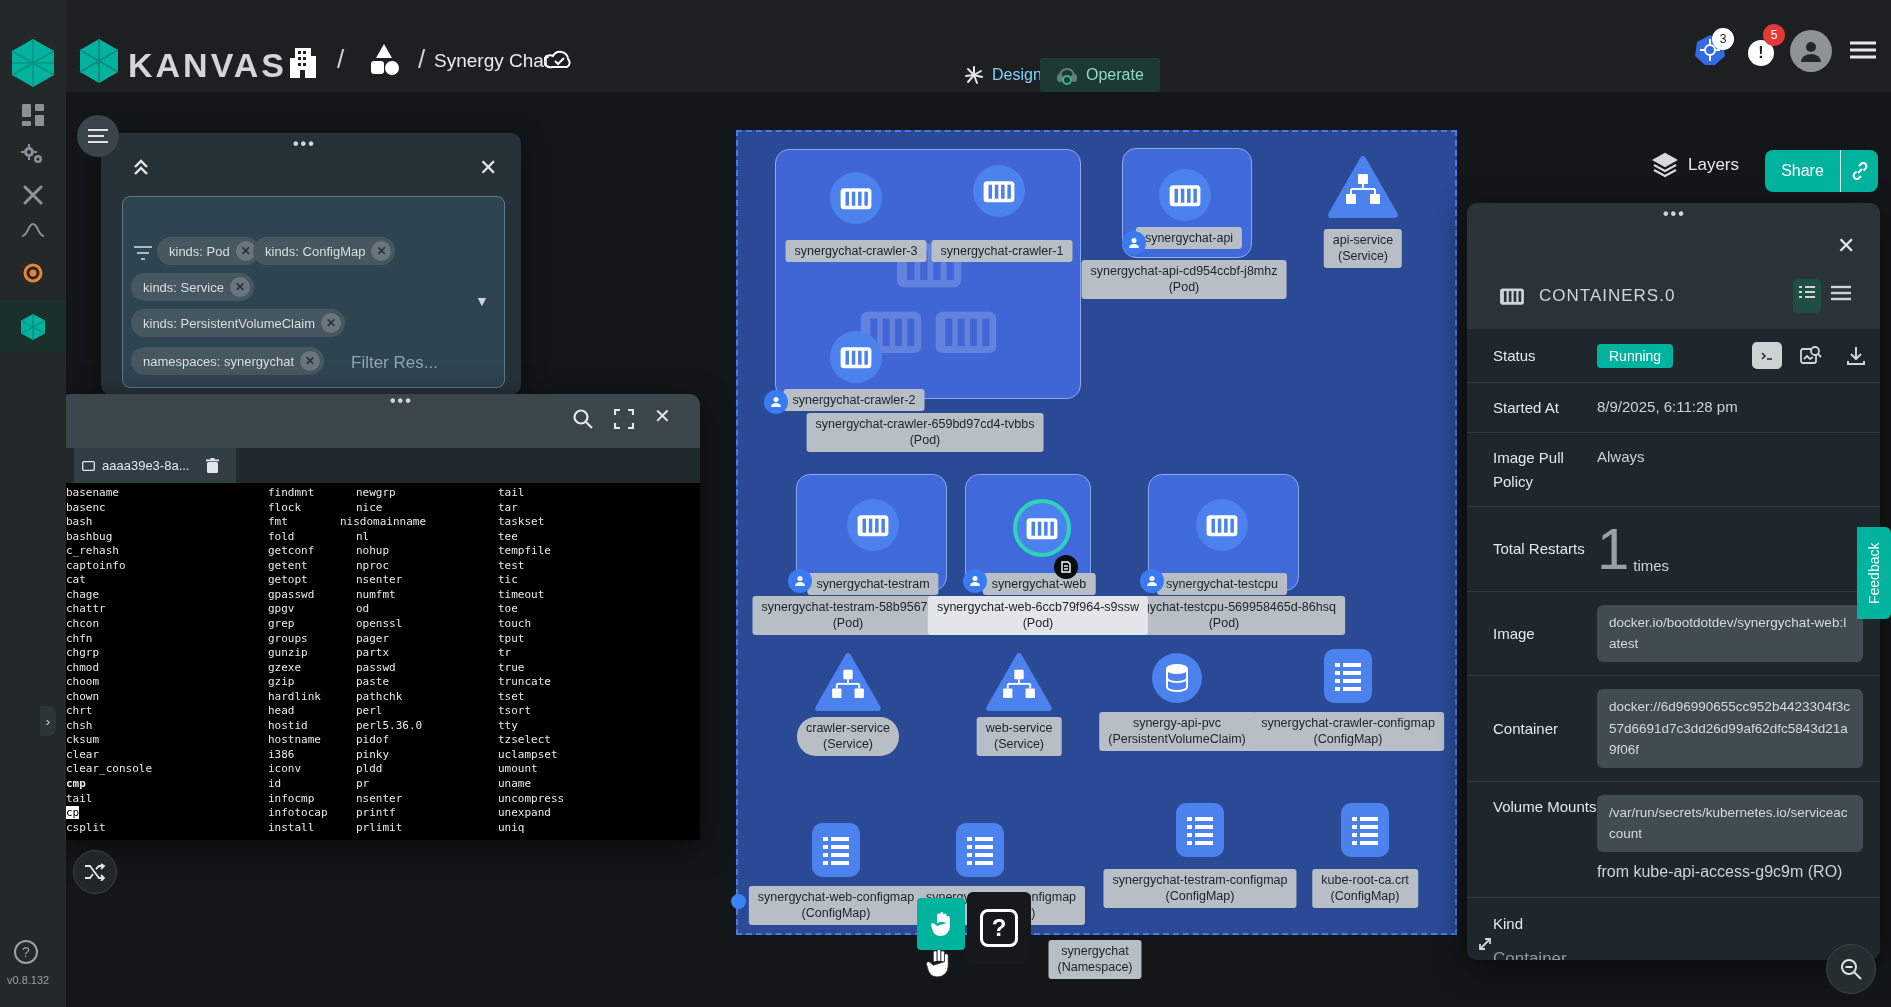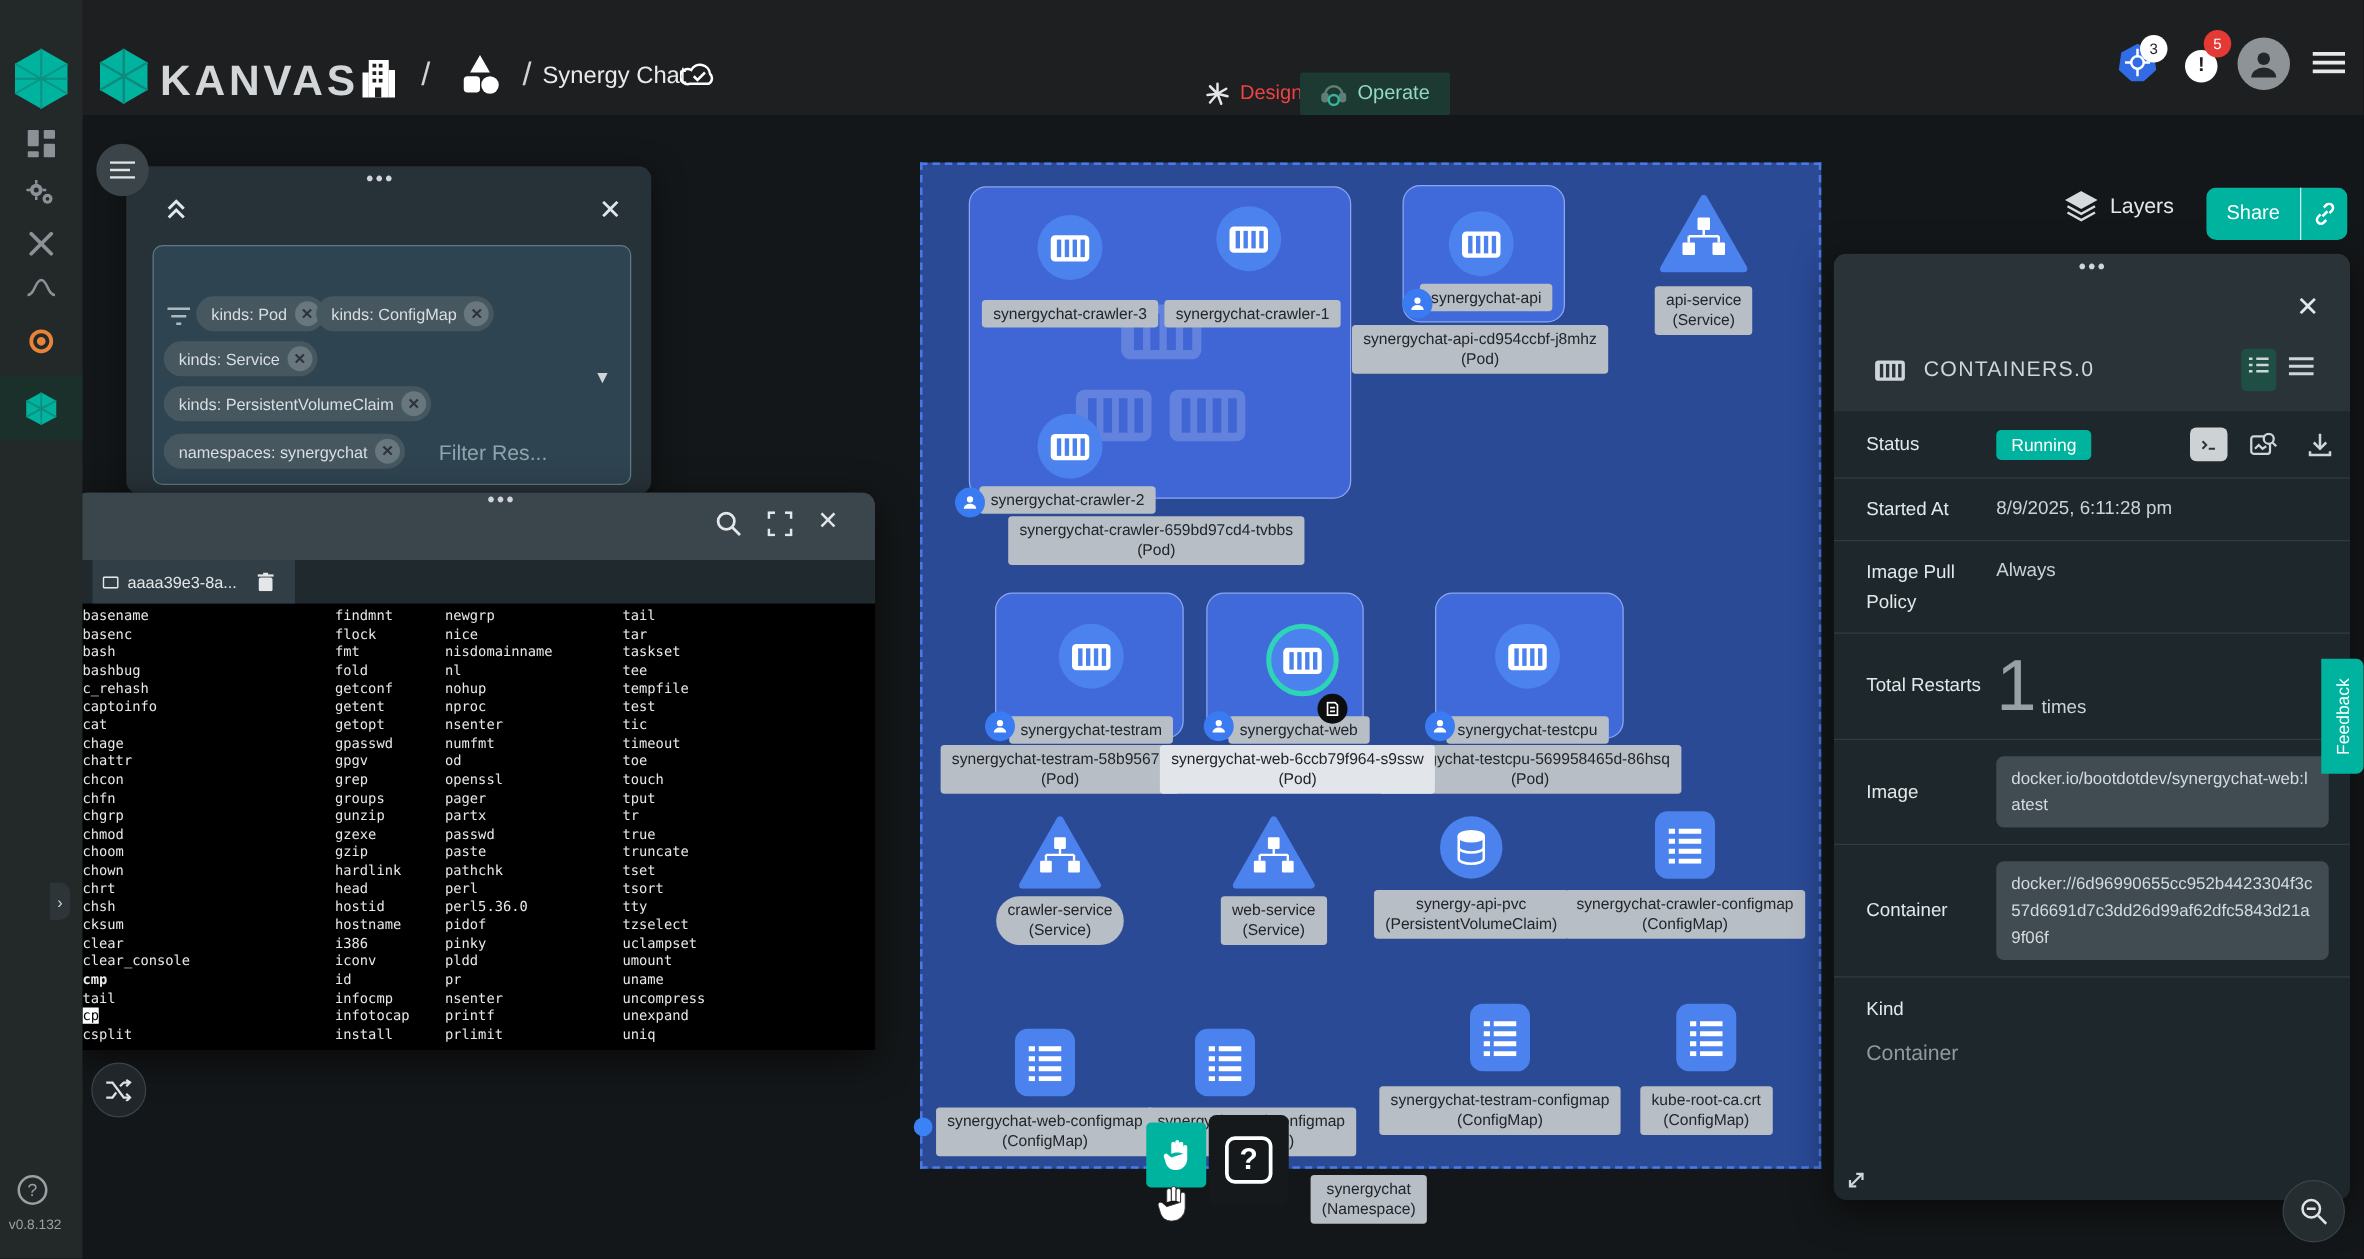--- a/index.html
+++ b/index.html
@@ -10,21 +10,21 @@
 
   
   .topbar { left:0; top:0; width:1891px; height:92px; background:#1d1f20; }
   .sidebar { left:0; top:0; width:66px; height:1007px; background:#232829; z-index:60; }
   .brand-text { font-size:34px; font-weight:bold; letter-spacing:3px; color:#d3d6d8; }
   .crumb-sep { color:#cfd3d5; font-size:26px; font-weight:300; }
   .crumb-title { color:#e8eaec; font-size:19px; }
   .sb-icon { left:18px; width:30px; height:30px; color:#8b9196; display:flex; align-items:center; justify-content:center; }
   .ver { color:#9aa0a4; font-size:11px; }
 
-  .tab { height:34px; display:flex; align-items:center; gap:8px; padding:0 16px; color:#ef4444; font-size:16px; }
+  .tab { height:34px; display:flex; align-items:center; gap:8px; padding:0 16px; color:#7dd3fc; font-size:16px; }
   .tab.active { background:#1c3a31; color:#93d8c4; border-radius:2px; }
 
   .badge { position:absolute; border-radius:50%; font-size:12px; display:flex; align-items:center; justify-content:center; }
 
   
   .filter-panel { left:101px; top:133px; width:420px; height:262px; background:#273238; border-radius:10px;
     box-shadow:0 6px 24px rgba(0,0,0,.5); z-index:20; }
   .filter-inner { position:absolute; left:21px; top:63px; width:383px; height:192px; background:#2e4450;
     border:1px solid #5c7b88; border-radius:8px; }
   .chip-filter { position:absolute; height:28px; background:#47575f; border-radius:14px; color:#d8dee2; font-size:13px;
@@ -743,21 +743,21 @@
         <div class="tcmd" style="left: 208px; top: 235.8px;">hostid</div>
         <div class="tcmd" style="left: 208px; top: 250.35px;">hostname</div>
         <div class="tcmd" style="left: 208px; top: 264.9px;">i386</div>
         <div class="tcmd" style="left: 208px; top: 279.45px;">iconv</div>
         <div class="tcmd" style="left: 208px; top: 294px;">id</div>
         <div class="tcmd" style="left: 208px; top: 308.55px;">infocmp</div>
         <div class="tcmd" style="left: 208px; top: 323.1px;">infotocap</div>
         <div class="tcmd" style="left: 208px; top: 337.65px;">install</div>
         <div class="tcmd" style="left: 296px; top: 3px;">newgrp</div>
         <div class="tcmd" style="left: 296px; top: 17.55px;">nice</div>
-        <div class="tcmd" style="left: 296px; top: 32.1px;">nisdomainname</div>
+        <div class="tcmd" style="left: 280px; top: 32.1px;">nisdomainname</div>
         <div class="tcmd" style="left: 296px; top: 46.65px;">nl</div>
         <div class="tcmd" style="left: 296px; top: 61.2px;">nohup</div>
         <div class="tcmd" style="left: 296px; top: 75.75px;">nproc</div>
         <div class="tcmd" style="left: 296px; top: 90.3px;">nsenter</div>
         <div class="tcmd" style="left: 296px; top: 104.85px;">numfmt</div>
         <div class="tcmd" style="left: 296px; top: 119.4px;">od</div>
         <div class="tcmd" style="left: 296px; top: 133.95px;">openssl</div>
         <div class="tcmd" style="left: 296px; top: 148.5px;">pager</div>
         <div class="tcmd" style="left: 296px; top: 163.05px;">partx</div>
         <div class="tcmd" style="left: 296px; top: 177.6px;">passwd</div>
@@ -919,20 +919,27 @@
     <div class="prow" style="align-items:center;">
       <div class="plabel">Image</div>
       <div class="codebox">docker.io/bootdotdev/synergychat-web:latest</div>
     </div>
 
     <div class="prow" style="align-items:center;">
       <div class="plabel">Container</div>
       <div class="codebox">docker://6d96990655cc952b4423304f3c57d6691d7c3dd26d99af62dfc5843d21a9f06f</div>
     </div>
 
+    <div class="prow">
+      <div class="plabel">Volume Mounts</div>
+      <div>
+        <div class="codebox">/var/run/secrets/kubernetes.io/serviceaccount</div>
+        <div class="pval" style="margin-top:8px;font-size:16px;">from kube-api-access-g9c9m (RO)</div>
+      </div>
+    </div>
 
     <div style="padding:14px 26px;border-bottom:none;">
       <div class="plabel">Kind</div>
       <div style="color:#8f9aa0;font-size:17px;margin-top:14px;">Container</div>
     </div>
     <div class="abs" style="left:10px;bottom:8px;">
       <svg width="16" height="16" viewBox="0 0 16 16" stroke="#cfd6da" stroke-width="1.8" fill="none">
           <line x1="3" y1="13" x2="13" y2="3"></line>
           <polyline points="3,8 3,13 8,13"></polyline>
           <polyline points="8,3 13,3 13,8"></polyline>

